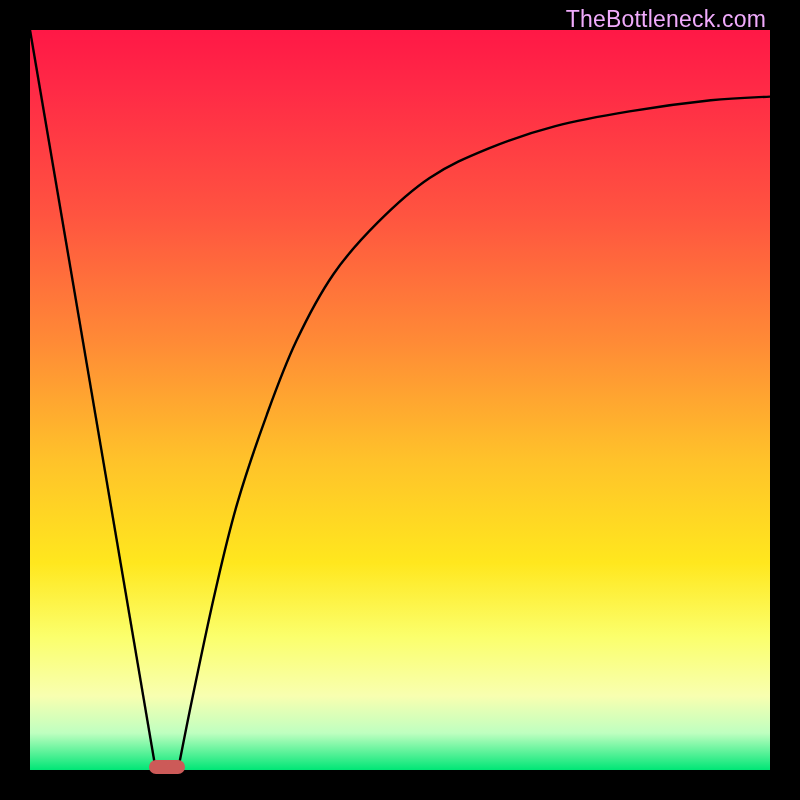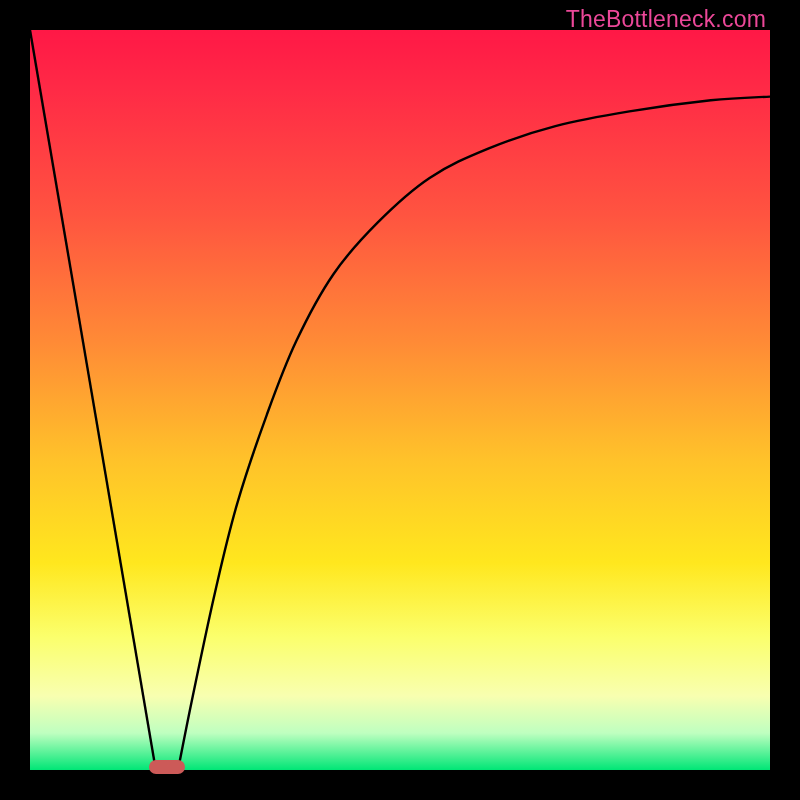--- a/index.html
+++ b/index.html
@@ -35,21 +35,21 @@
       #fbff6c 82%,
       #f8ffb0 90%,
       #bfffc0 95%,
       #00e676 100%
     );
   }
   .watermark {
     position: absolute;
     top: 6px;
     right: 34px;
-    color: #ec4899;
+    color: #f0abfc;
     font-size: 23px;
     letter-spacing: 0.2px;
     font-weight: 400;
     user-select: none;
   }
   svg.curve {
     position: absolute;
     left: 0;
     top: 0;
     width: 740px;

